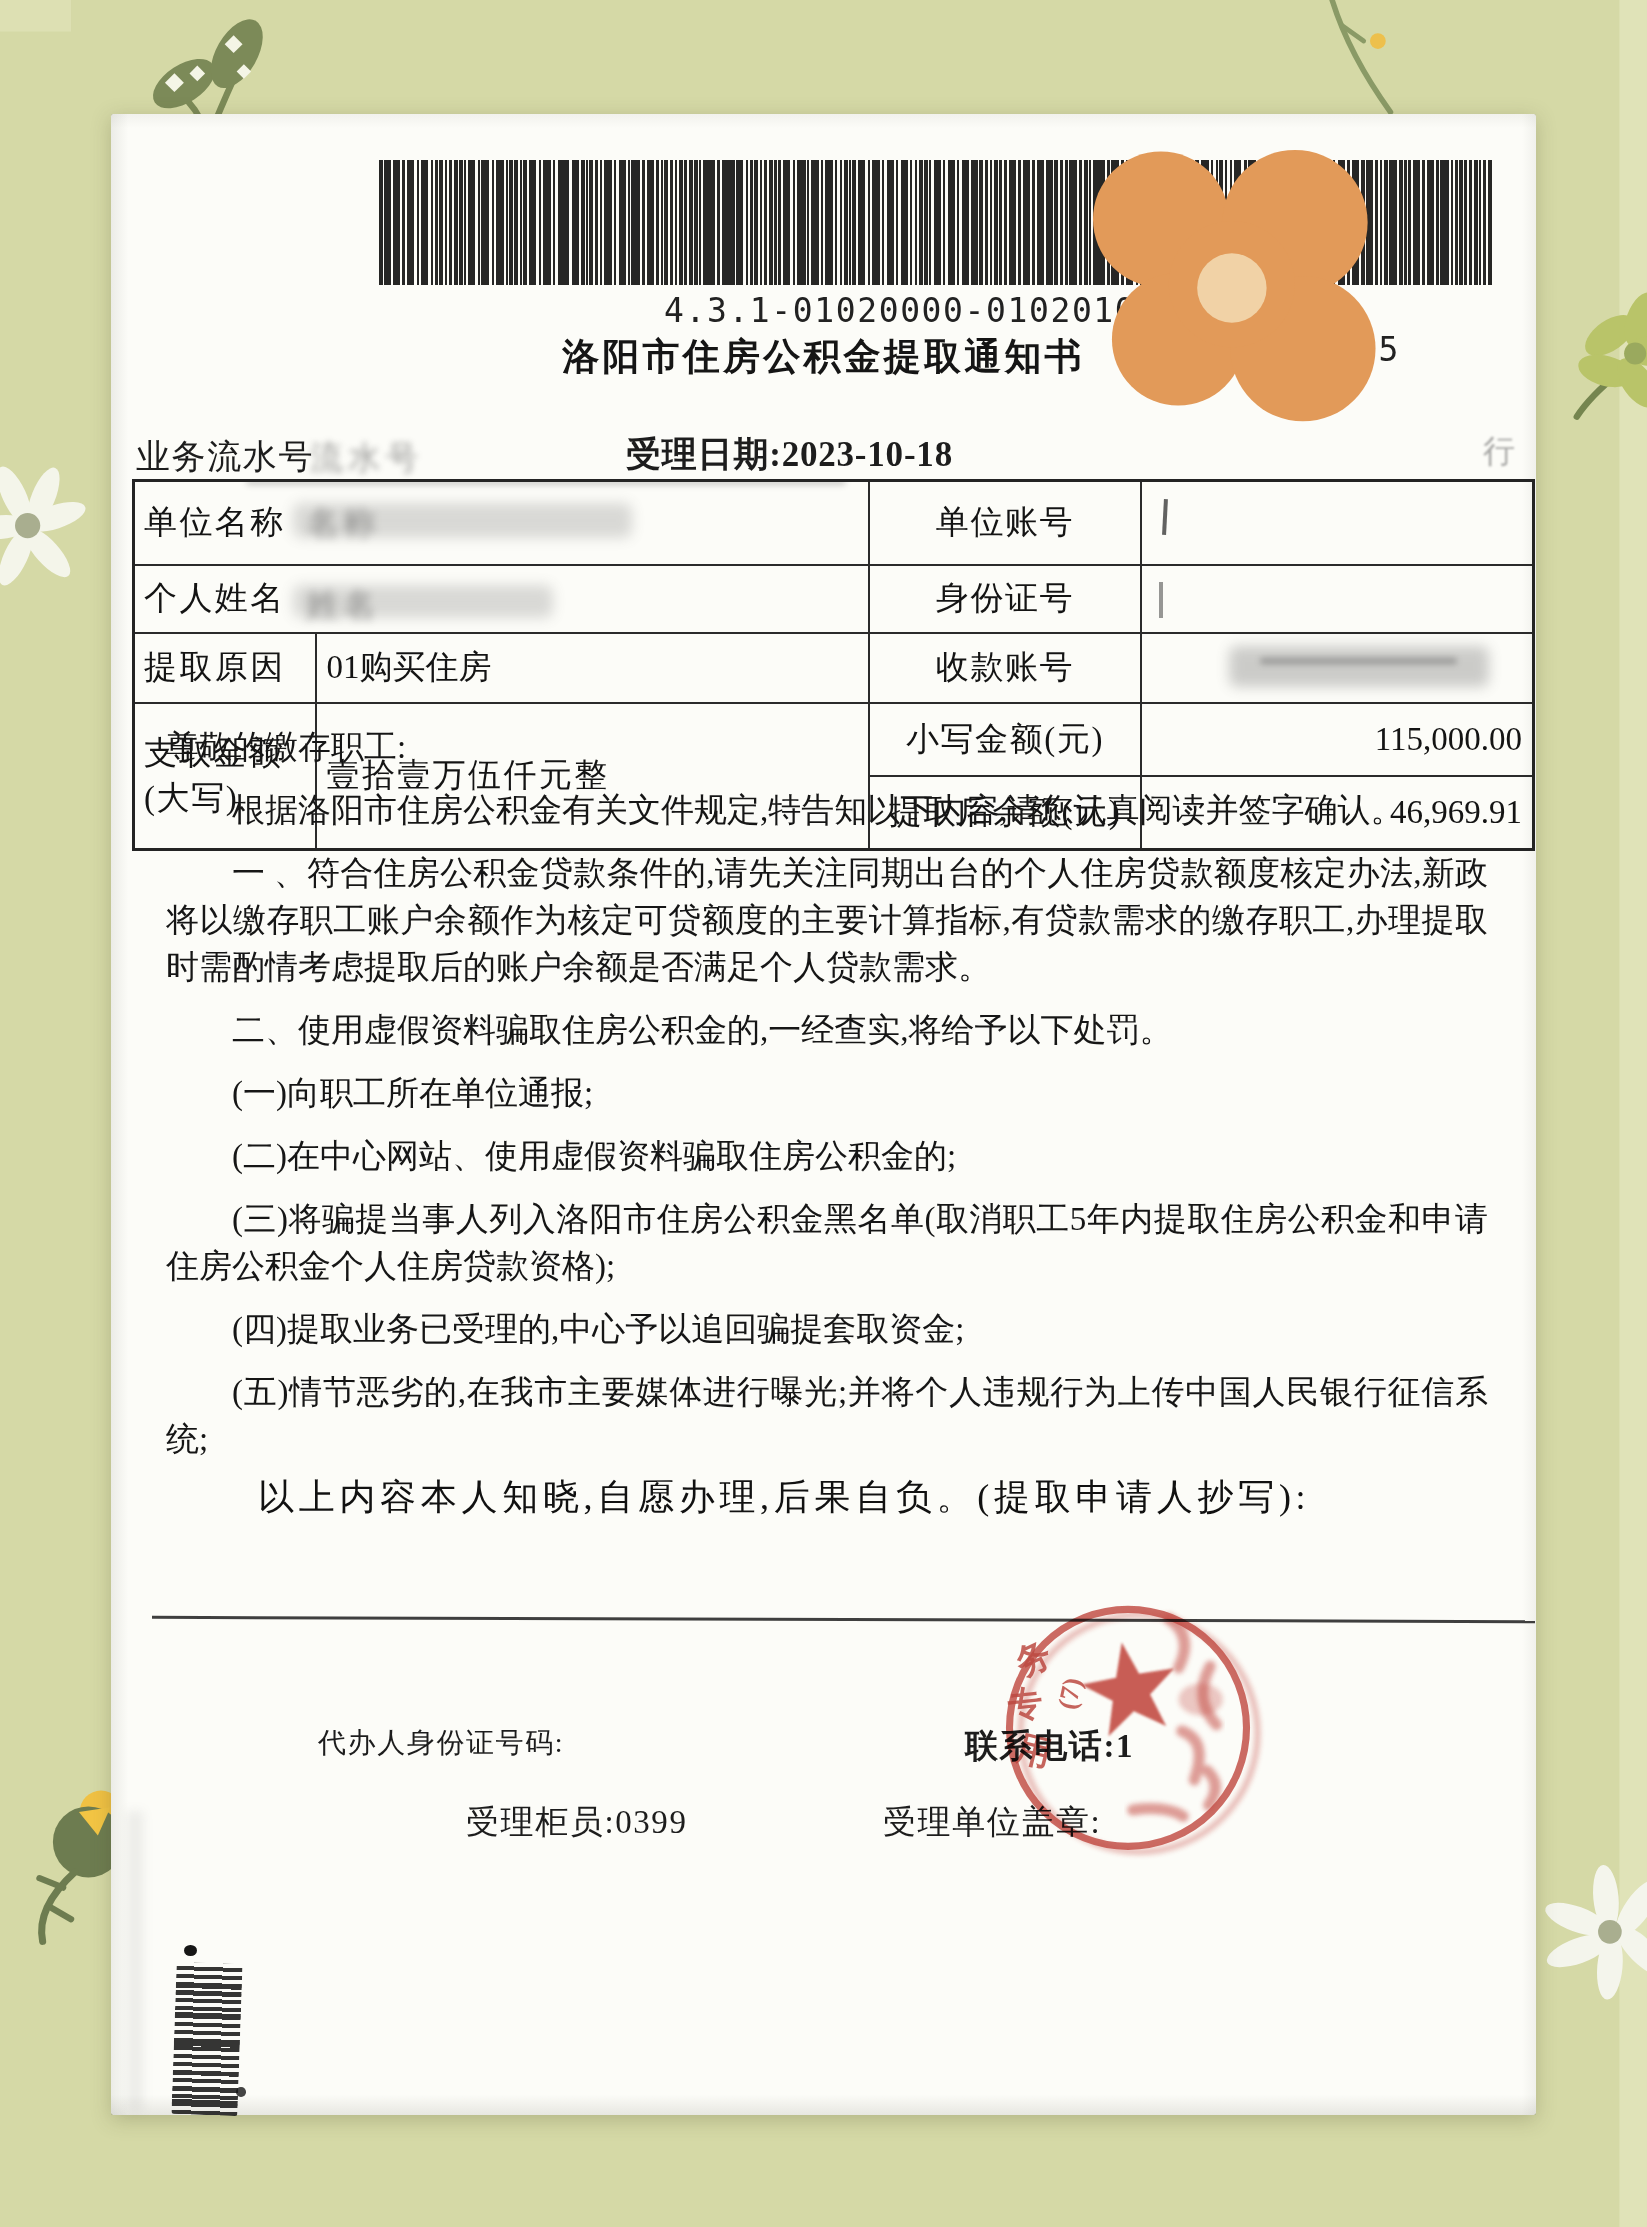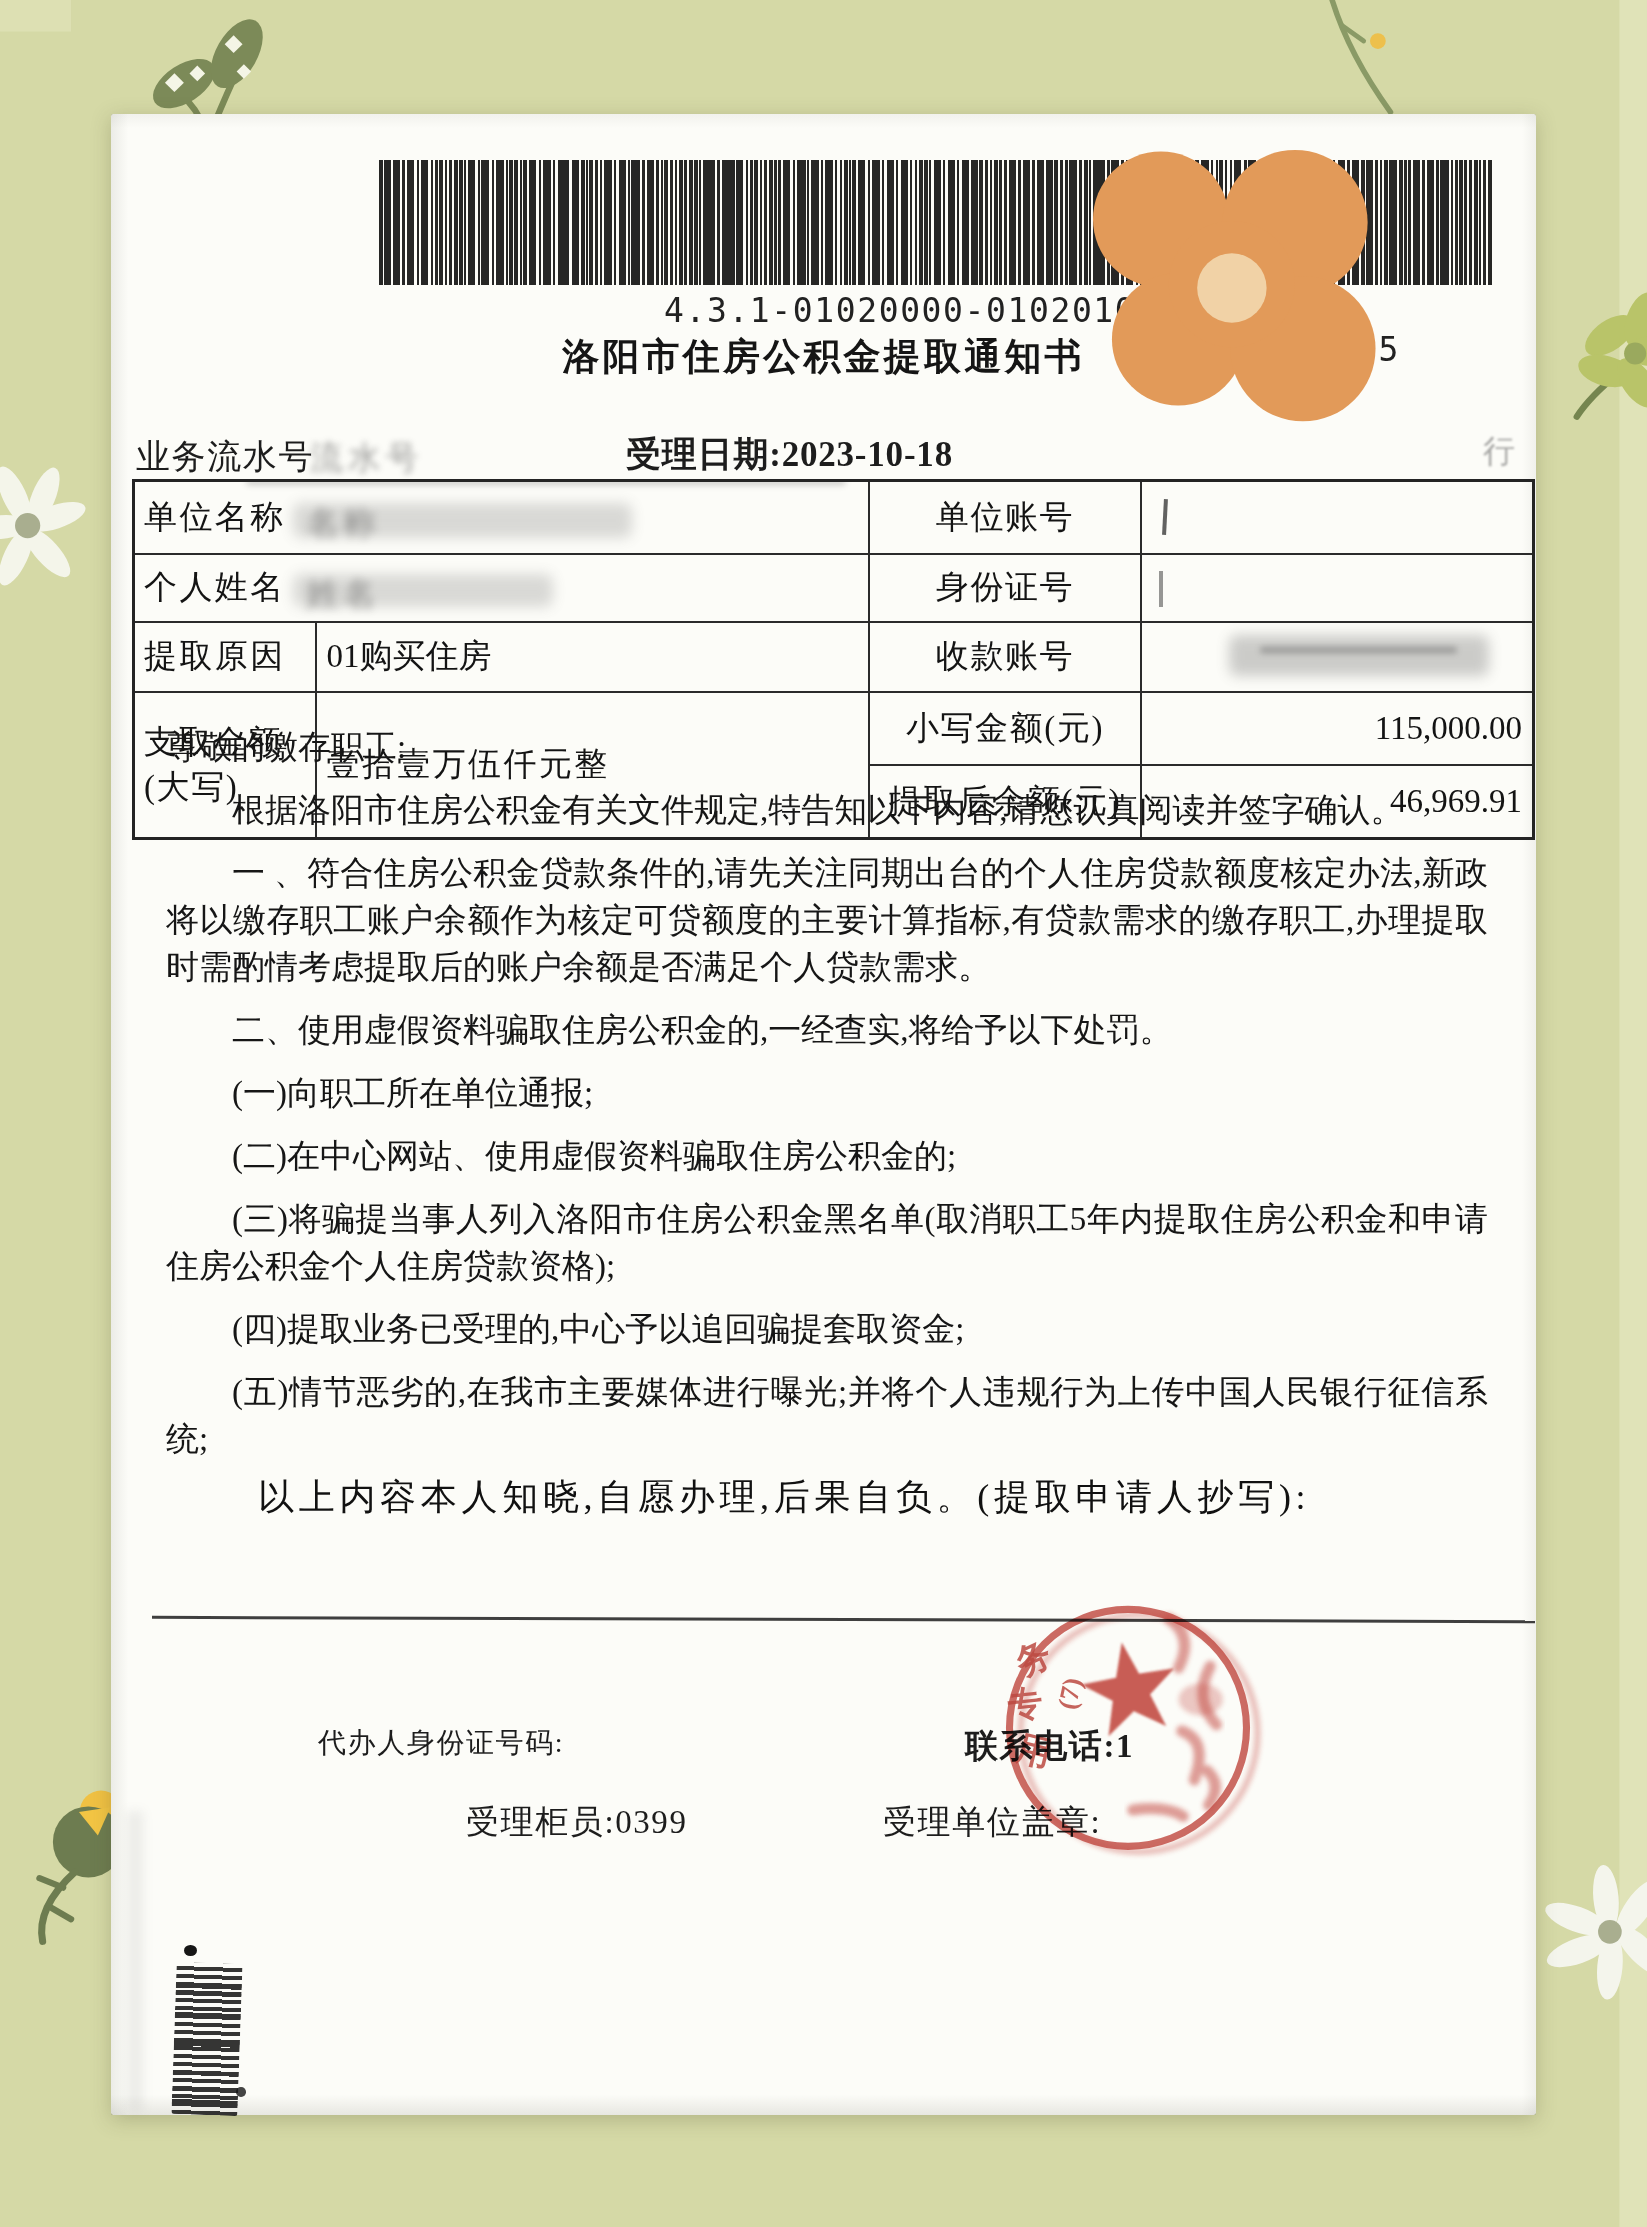--- a/index.html
+++ b/index.html
@@ -61,21 +61,21 @@
   table.main td{
     border:2.4px solid #2b2b2b;
     padding:0 9.5px;vertical-align:middle;
     overflow:hidden;position:relative;
   }
   table.main{border:3.2px solid #242424;}
   td.lbl1{letter-spacing:2.4px;}
   td.lbl2{text-align:center;letter-spacing:1.6px;}
   td.num{text-align:right;padding-right:20.5px;font-family:"Liberation Serif","DejaVu Serif",serif;}
   td.big-lbl{text-align:left;line-height:1.35;letter-spacing:1.6px;}
-  .r1{height:73px;}.r2{height:68px;}.r3{height:70px;}.r4a{height:73px;}.r4b{height:74px;}
+  .r1{height:84px;}.r2{height:68px;}.r3{height:70px;}.r4a{height:73px;}.r4b{height:74px;}
   
   .smudge{position:absolute;background:#5d5d5d;opacity:.22;filter:blur(6.3px);border-radius:8px;}
   .ghosttext{position:absolute;color:#3f3f3f;filter:blur(4px);opacity:.55;font-size:33px;letter-spacing:3.2px;}
   .tick{position:absolute;background:#2f2f2f;width:4px;height:36px;opacity:.75;}
   .streakline{position:absolute;background:#474747;opacity:.28;filter:blur(3.2px);height:6.3px;border-radius:3.2px;}
   
   .body-text{
     left:39px;top:594px;width:1354px;
     font-size:33px;line-height:47px;text-align:justify;color:#161616;
   }

